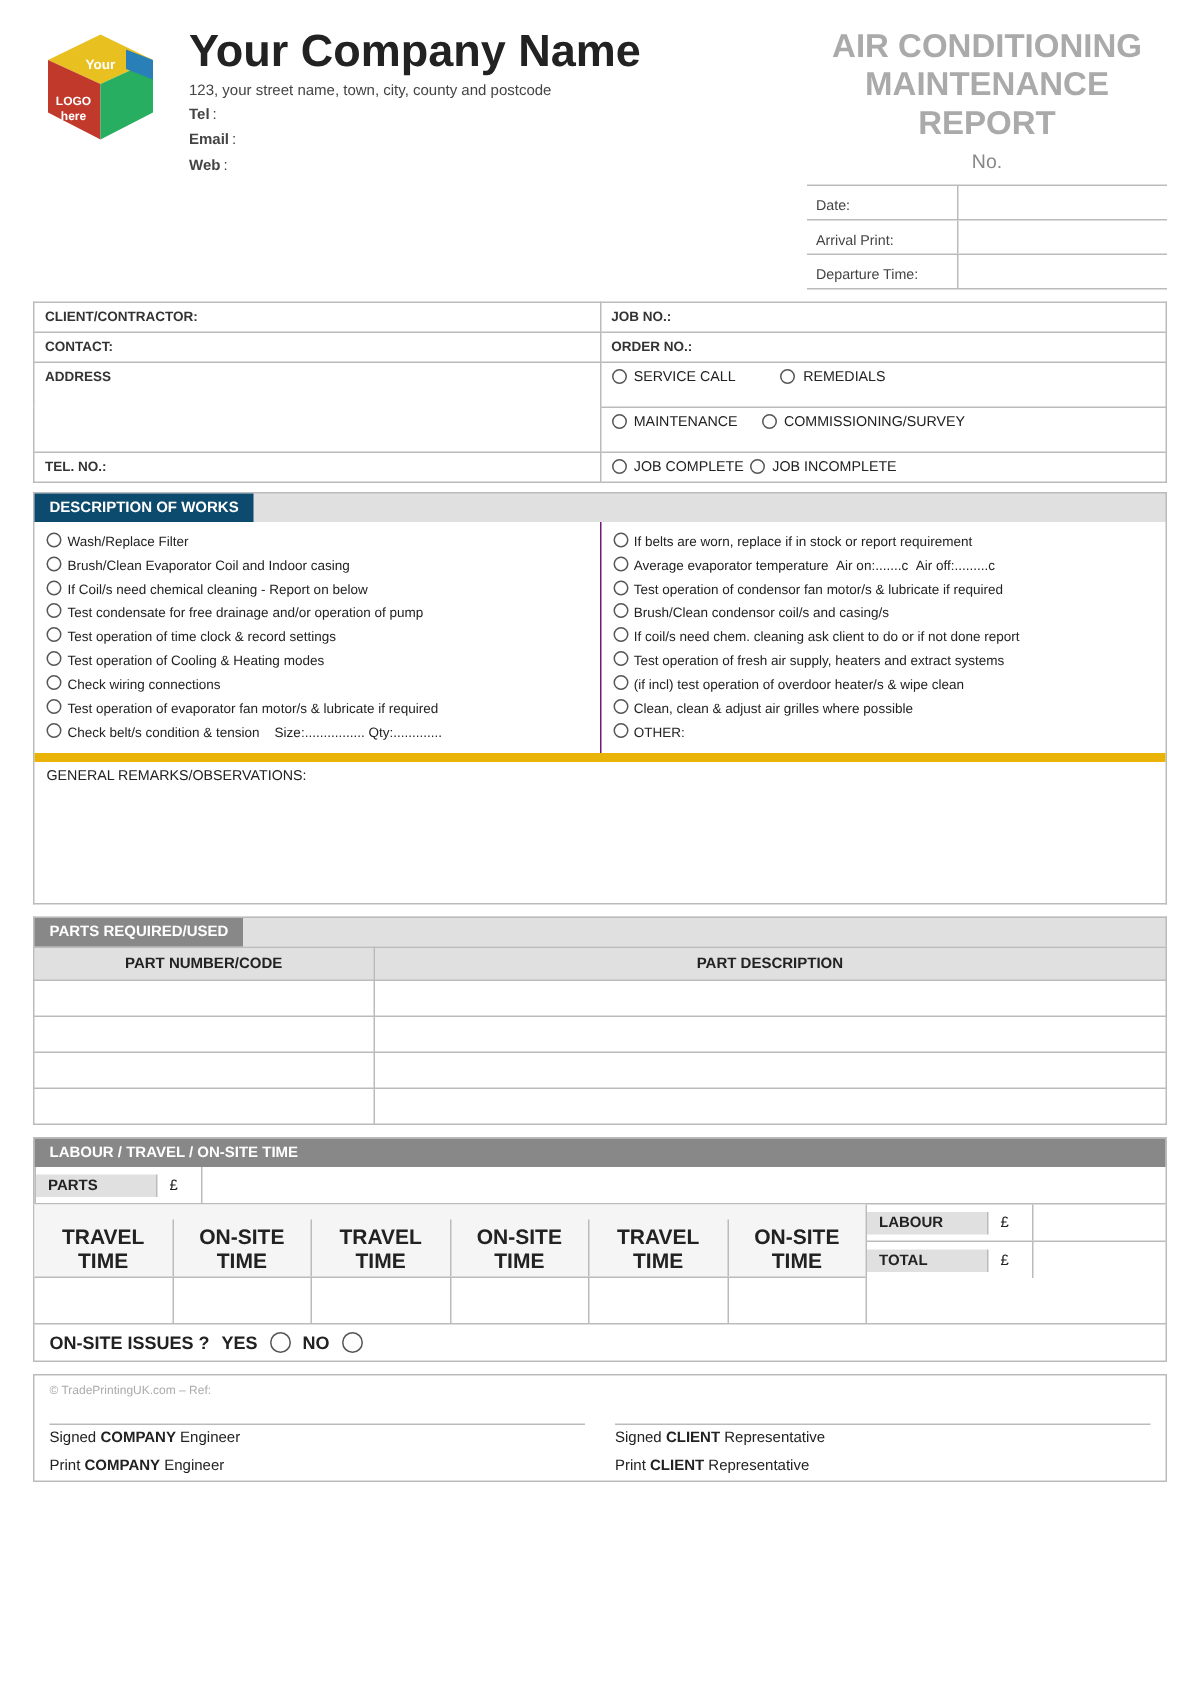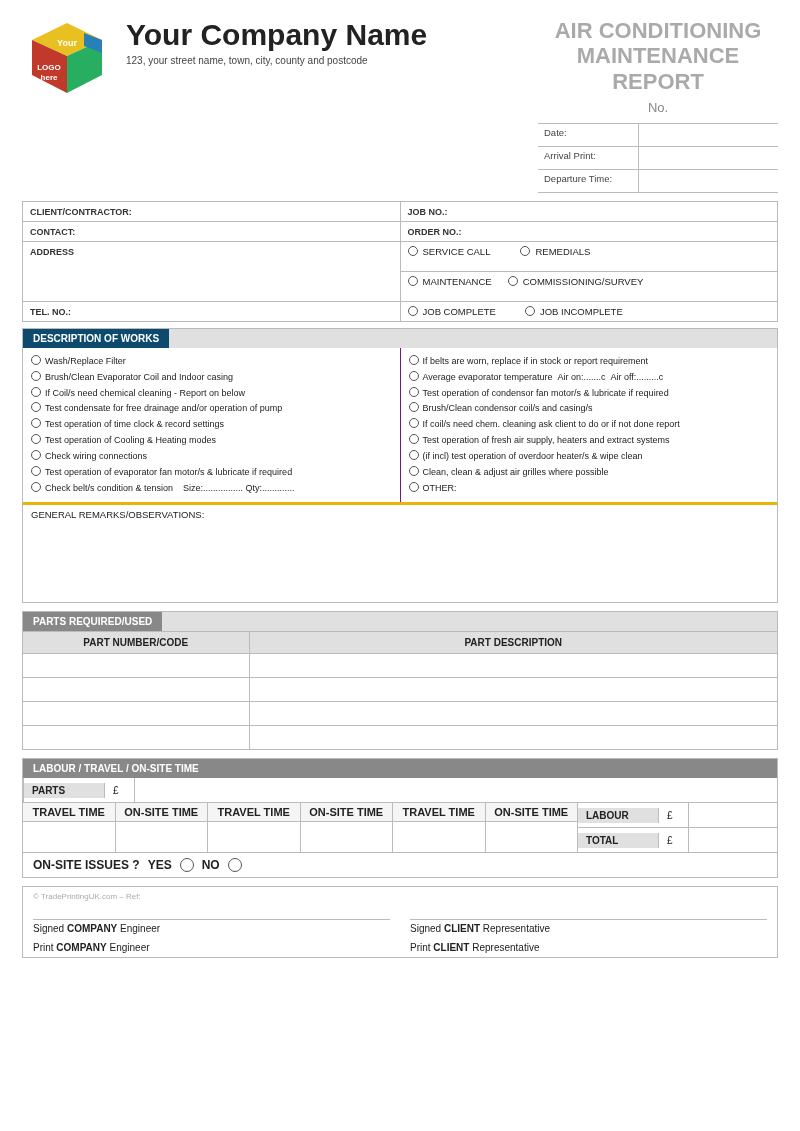--- a/index.html
+++ b/index.html
@@ -75,21 +75,21 @@
       font-size: 13px;
       color: #888;
       margin-top: 6px;
     }
     .report-fields {
       margin-top: 8px;
       border-top: 1px solid #bbb;
     }
     .report-field-row {
       display: flex;
-      align-items: flex-start;
+      align-items: flex-end;
       border-bottom: 1px solid #bbb;
       min-height: 22px;
     }
     .report-field-label {
       font-size: 9.5px;
       color: #444;
       padding: 3px 6px;
       min-width: 100px;
       text-align: left;
     }
@@ -172,21 +172,21 @@
     }
     .works-col:last-child { border-right: none; }
     .works-item {
       display: flex;
       align-items: flex-start;
       gap: 4px;
       margin-bottom: 1px;
     }
     .remarks-row {
       padding: 4px 8px;
-      border-top: 3px solid #eab308;
+      border-top: 6px solid #eab308;
       font-size: 9.5px;
       min-height: 100px;
     }
 
     
     .parts-section {
       margin-top: 8px;
     }
     .parts-header-row {
       background: #e0e0e0;
@@ -234,25 +234,26 @@
       font-size: 10px;
       font-weight: bold;
       padding: 4px 10px;
       text-transform: uppercase;
       display: inline-flex;
       align-items: center;
     }
     .labour-time-cell {
       flex: 1;
       padding: 3px 5px;
-      font-size: 11px;
+      font-size: 14px;
       text-align: center;
       border-right: 1px solid #bbb;
       text-transform: uppercase;
       font-weight: bold;
+      margin-top: 10px;
     }
     .labour-time-cell:last-child { border-right: none; }
     .labour-time-value {
       flex: 1;
       border-right: 1px solid #bbb;
       min-height: 26px;
     }
     .labour-time-value:last-child { border-right: none; }
 
     
@@ -350,20 +351,25 @@
         <text x="27" y="52" text-anchor="middle" font-size="8" font-weight="bold" fill="#fff" font-family="Arial">LOGO</text>
         <text x="27" y="62" text-anchor="middle" font-size="8" font-weight="bold" fill="#fff" font-family="Arial">here</text>
 
         <polygon points="62,15 80,22 80,35 62,28" fill="#2980b9"></polygon>
       </svg>
     </div>
 
     <div class="company-info">
       <div class="company-name">Your Company Name</div>
       <div class="company-address">123, your street name, town, city, county and postcode</div>
+      <div class="company-contact">
+        <div><strong>Tel</strong><span>:</span></div>
+        <div><strong>Email</strong><span>:</span></div>
+        <div><strong>Web</strong><span>:</span></div>
+      </div>
     </div>
 
     <div class="report-box">
       <div class="report-title">
         <span>AIR CONDITIONING</span><br>
         <span>Maintenance Report</span>
       </div>
       <div class="report-no">No.</div>
       <div class="report-fields">
         <div class="report-field-row">
@@ -429,21 +435,21 @@
             <span>COMMISSIONING/SURVEY</span>
           </div>
         </div>
       </td>
     </tr>
     <tr>
       <td>
         <span class="label">TEL. NO.:</span>
       </td>
       <td>
-        <div style="display:flex; gap:29px;">
+        <div style="display:flex; gap:4px;">
           <div class="radio-row">
             <span class="radio-circle"></span>
             <span>JOB COMPLETE</span>
           </div>
           <div class="radio-row">
             <span class="radio-circle"></span>
             <span>JOB INCOMPLETE</span>
           </div>
         </div>
       </td>

